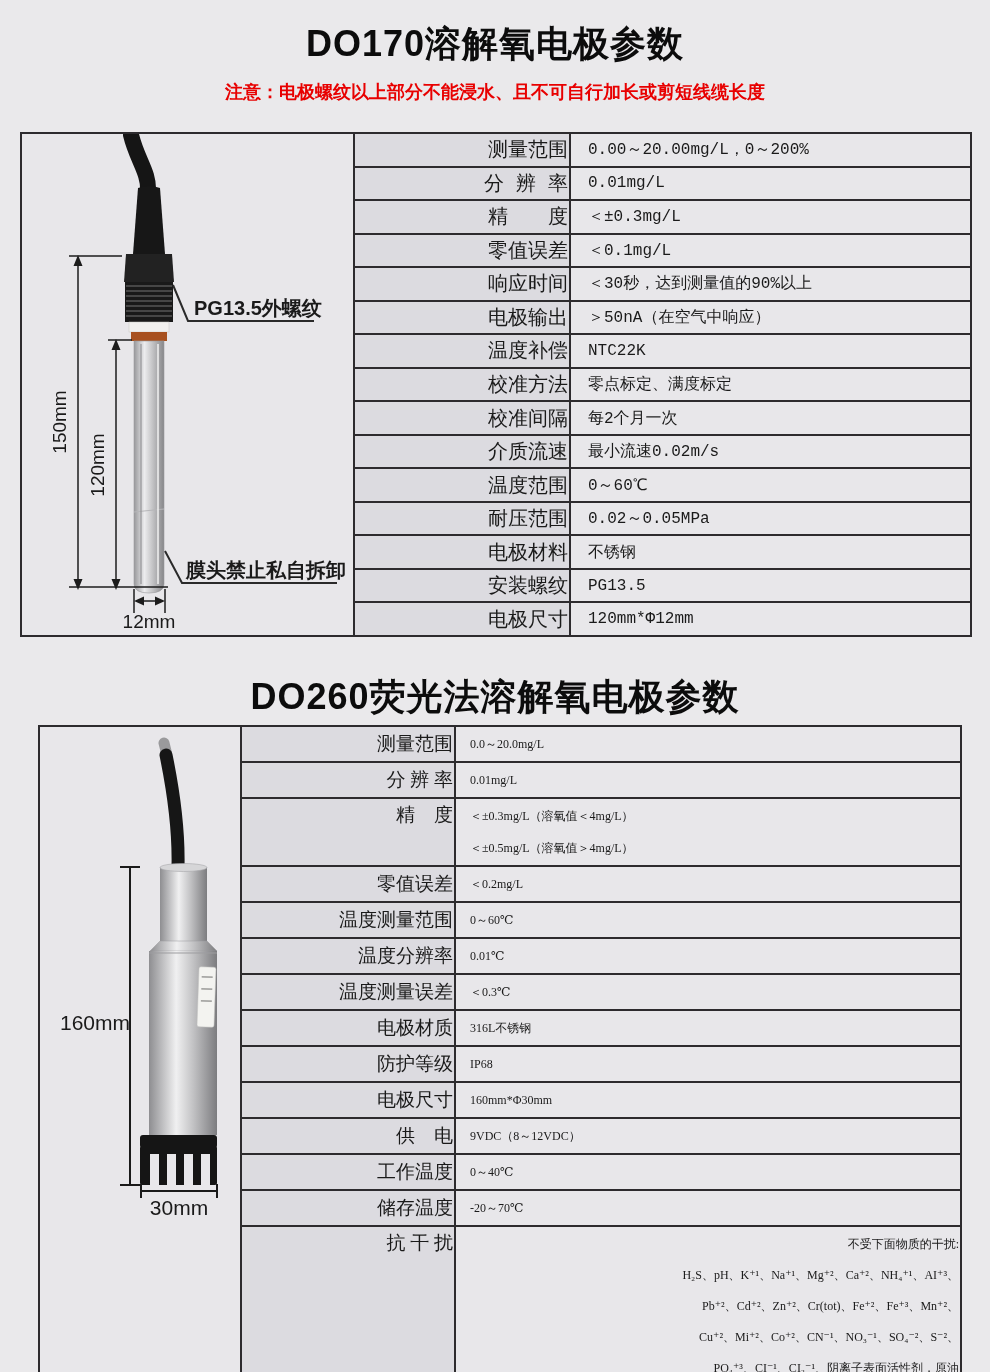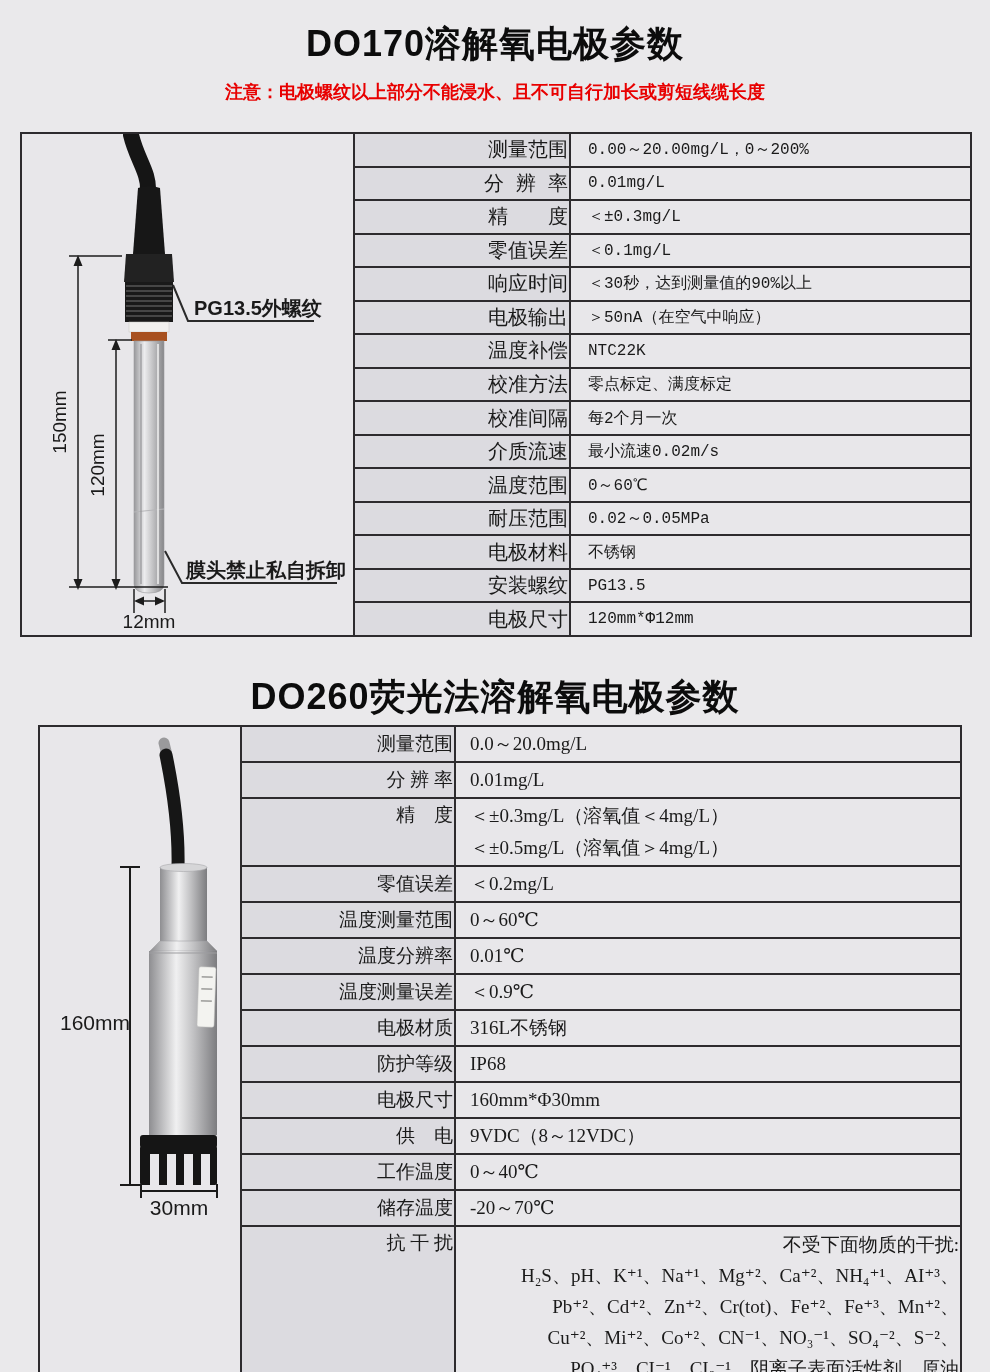--- a/index.html
+++ b/index.html
@@ -32,21 +32,21 @@
   .t1 tr { height:33px; }
   .t1 .label-cell { font-size:20px; }
   .t1 .value-cell { font-size:16px; padding-left:17px; }
 
   
   .t2 { margin-left:38px; width:922px; font-family:"Liberation Serif","DejaVu Serif",serif; }
   .t2 tr { height:32px; }
   .t2 tr.dbl { height:64px; }
   .t2 tr.multi { height:160px; }
   .t2 .label-cell { font-size:19px; }
-  .t2 .value-cell { font-size:19px; padding-left:14px; }
+  .t2 .value-cell { font-size:12px; padding-left:14px; }
   .t2 .value-cell .ln { line-height:32px; white-space:nowrap; }
   .t2 tr.multi .value-cell .ln { line-height:31px;text-align:right; }
   .vtop { vertical-align:top; padding-top:3px; }
 
   svg text { fill:#1a1a1a; }
   .dim-text { font-family:"Liberation Sans","DejaVu Sans",sans-serif; font-size:19px; }
   .dim-text2 { font-family:"Liberation Sans","DejaVu Sans",sans-serif; font-size:21px; }
   .callout-text { font-family:"Liberation Sans","DejaVu Sans",sans-serif; font-size:20px; font-weight:600; }
 </style>
 </head>
@@ -280,21 +280,21 @@
         </tr>
     <tr>
           <td class="label-cell">温度分辨率</td>
           <td class="value-cell">
             <div class="ln">0.01℃</div>
           </td>
         </tr>
     <tr>
           <td class="label-cell">温度测量误差</td>
           <td class="value-cell">
-            <div class="ln">＜0.9℃</div>
+            <div class="ln">＜0.3℃</div>
           </td>
         </tr>
     <tr>
           <td class="label-cell">电极材质</td>
           <td class="value-cell">
             <div class="ln">316L不锈钢</div>
           </td>
         </tr>
     <tr>
           <td class="label-cell">防护等级</td>

